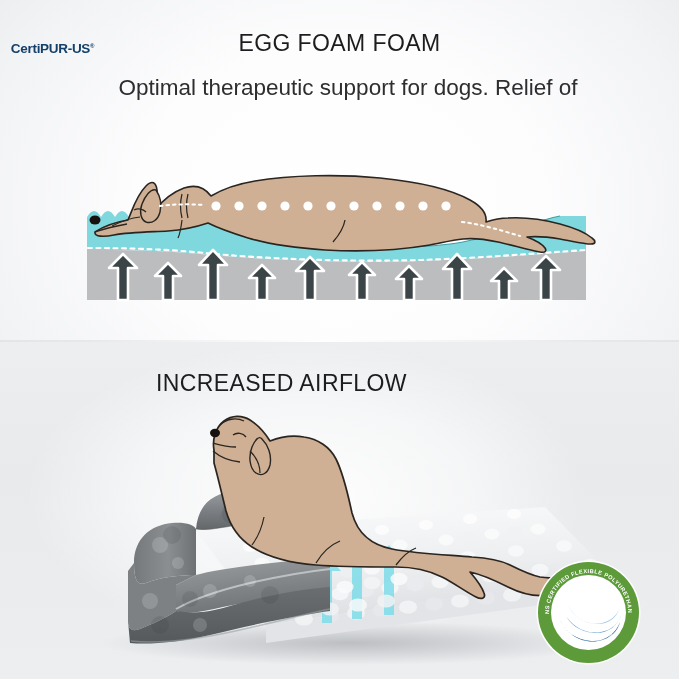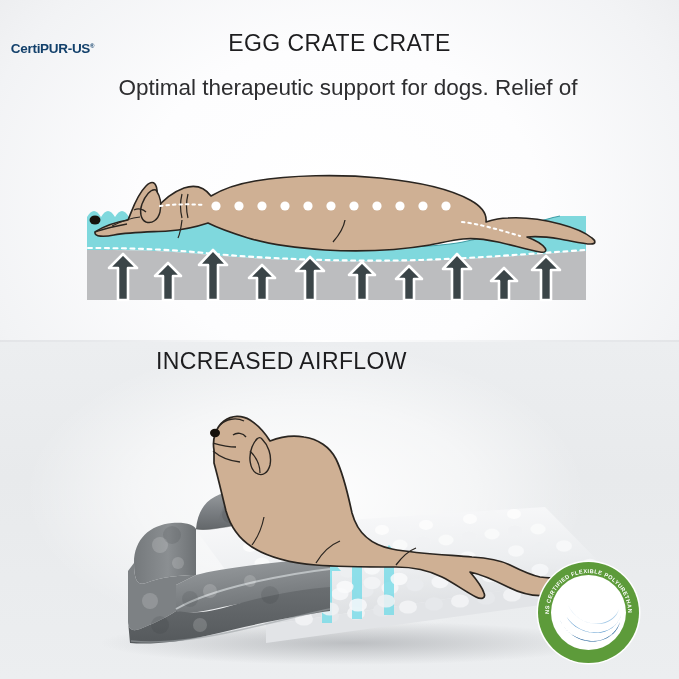--- a/index.html
+++ b/index.html
@@ -61,21 +61,21 @@
     background: linear-gradient(to bottom, #eceef0 0%, #e8eaec 40%, #eceef0 100%);
   }
   #panel2-glow {
     position:absolute; left:0; top:342px; width:679px; height:337px;
     background: radial-gradient(ellipse 55% 60% at 45% 45%, rgba(255,255,255,.95) 0%, rgba(255,255,255,.55) 45%, rgba(255,255,255,0) 75%);
   }
 
   
   #title-airflow-wrap {
     position: absolute;
-    top: 348px; left: 0; width: 563px;
+    top: 370px; left: 0; width: 563px;
     text-align: center;
   }
   #title-airflow {
     font-size: 23px;
     letter-spacing: 0.4px;
     color: #1d1d1f;
     font-weight: 400;
     white-space: nowrap;
   }
 
@@ -107,21 +107,21 @@
     font-size: 6px;
     vertical-align: super;
   }
 </style>
 </head>
 <body>
 
 <div id="page">
 
   <div id="headline-block">
-    <div id="title-egg-crate">EGG CRATE CRATE</div>
+    <div id="title-egg-crate">EGG FOAM FOAM</div>
     <div id="subtitle-block">
       <span class="sub-line">Optimal therapeutic support for dogs. Relief of</span>
     </div>
   </div>
 
   <svg id="illus1" viewBox="0 0 679 180">
     <defs>
       <clipPath id="foamClip">
         <rect x="87" y="55" width="499" height="95"></rect>
       </clipPath>

